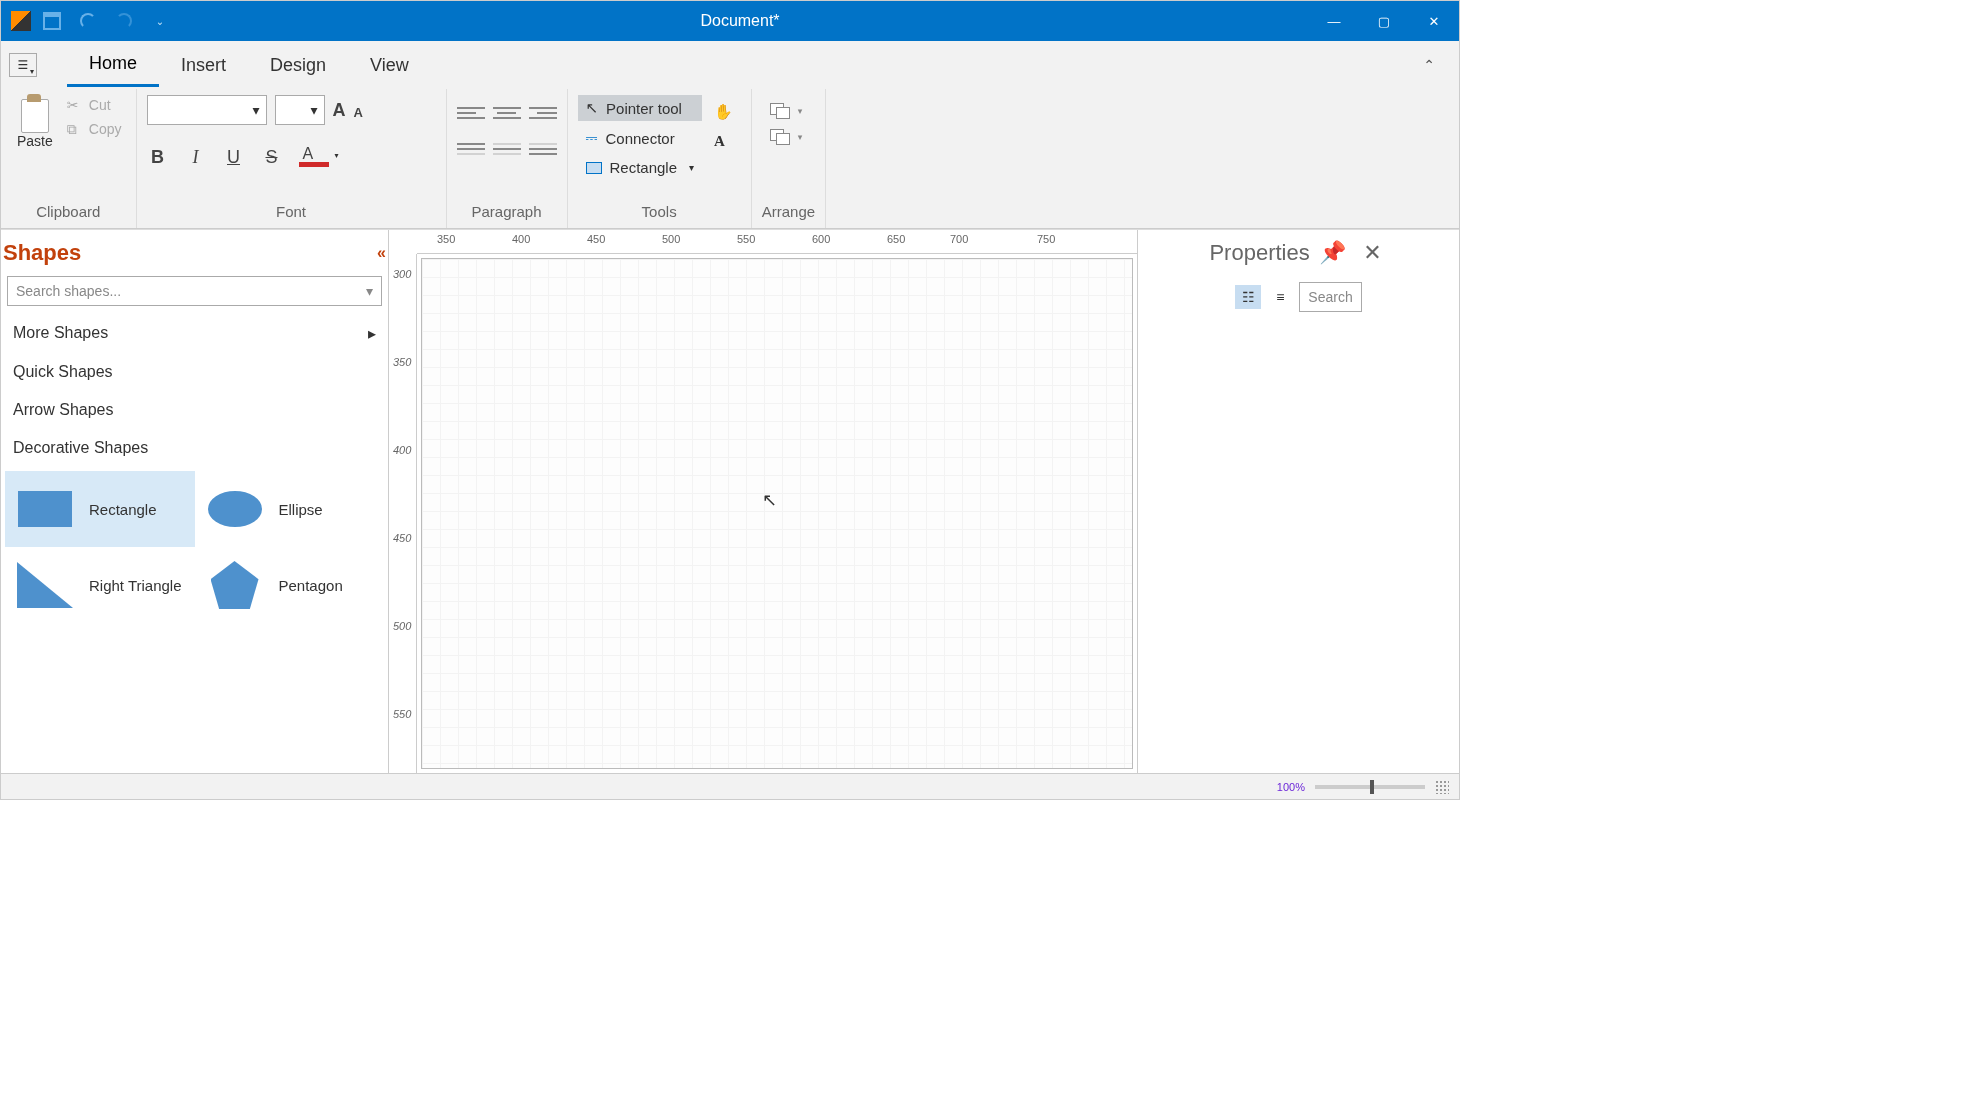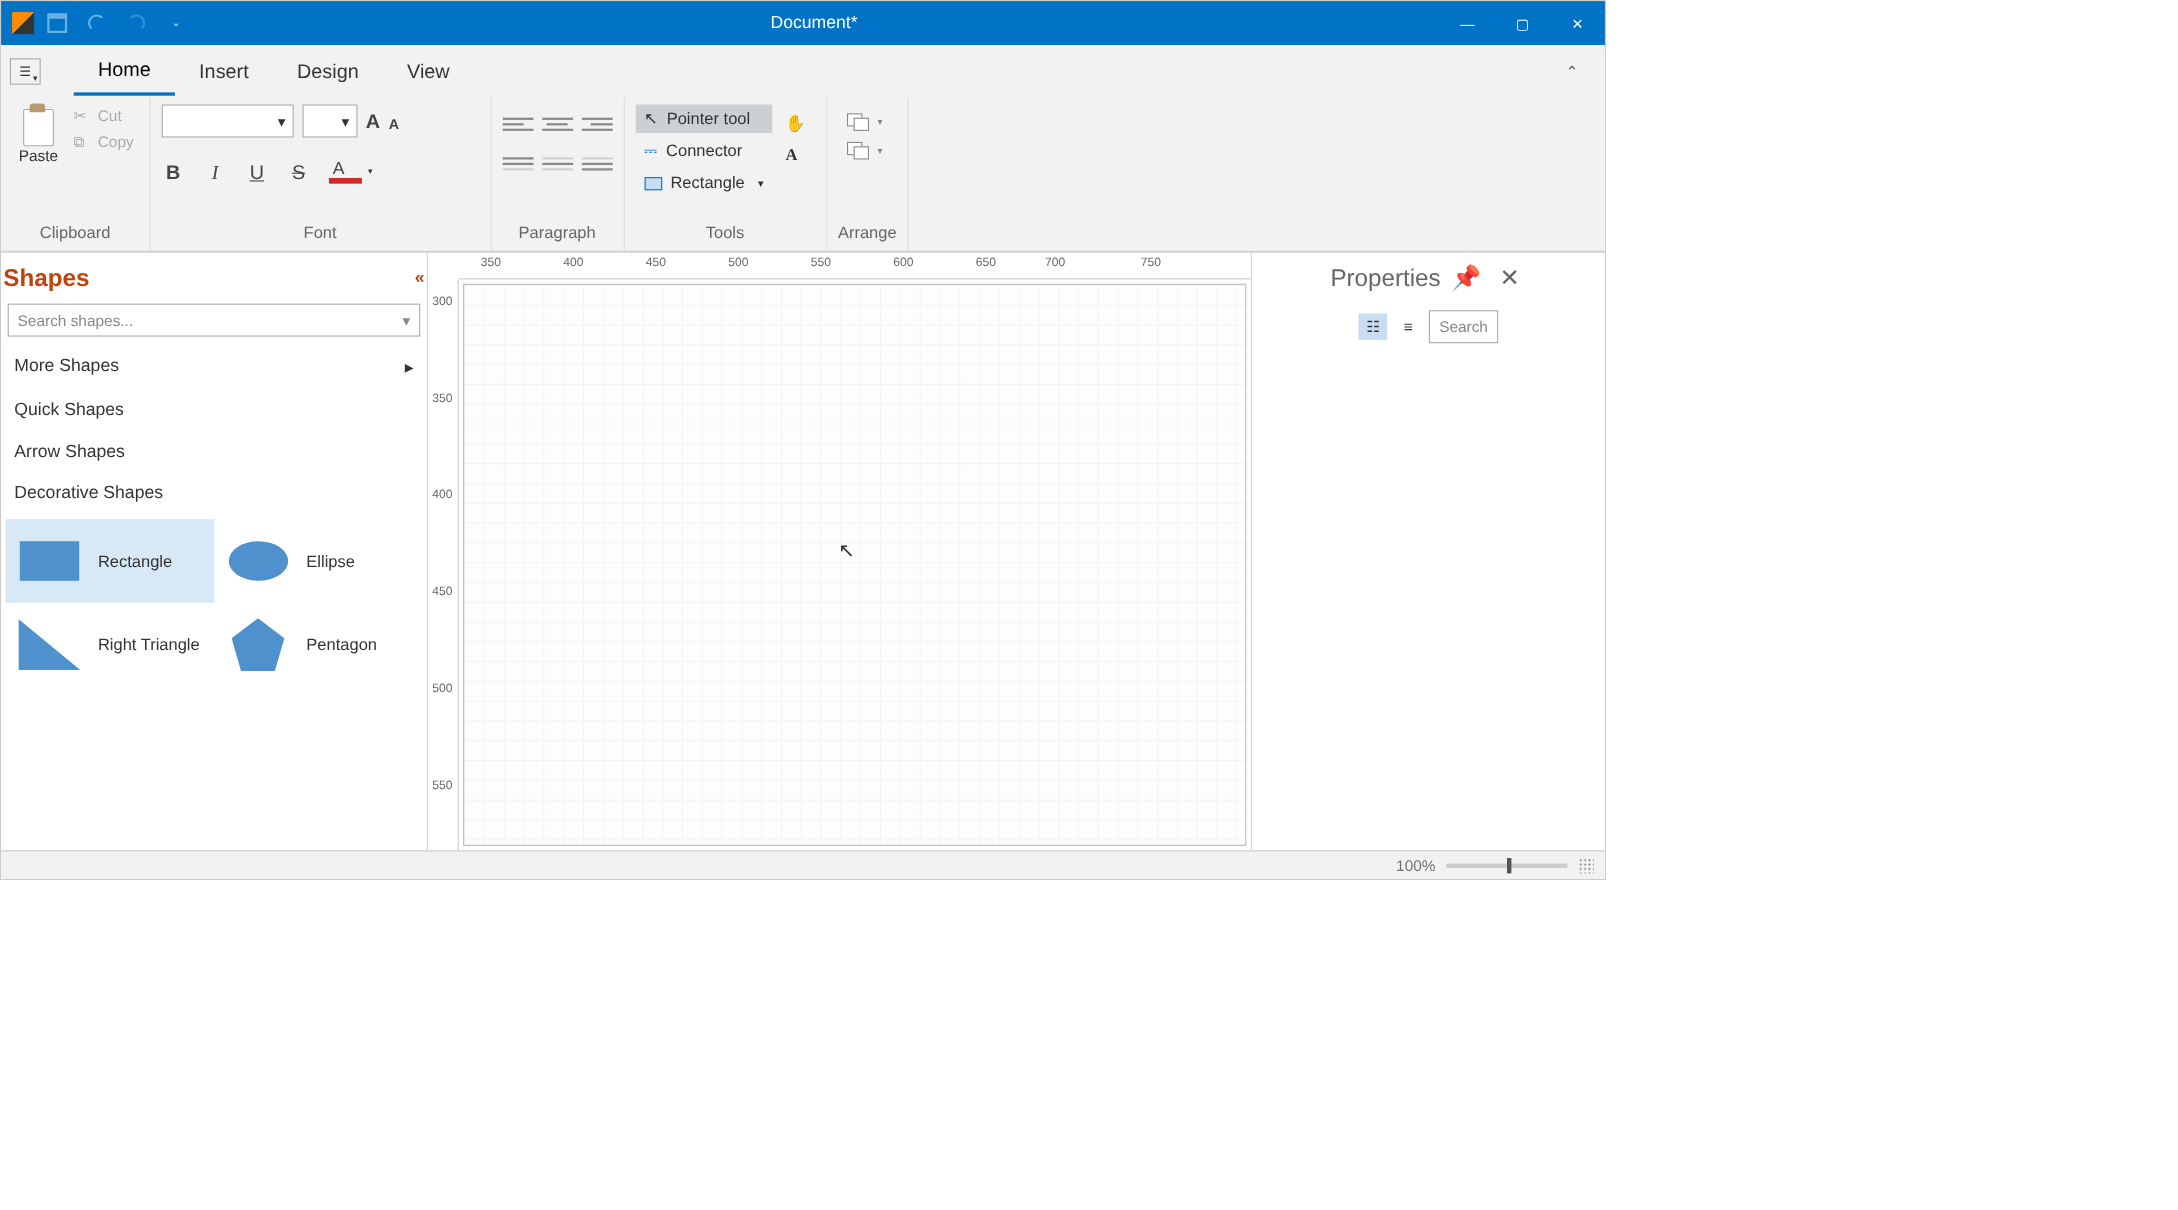--- a/index.html
+++ b/index.html
@@ -82,35 +82,35 @@
 .sp-tri{width:0;height:0;border-left:30px solid transparent;border-right:30px solid transparent;border-bottom:48px solid #4e91cd;}
 .sp-rtri{width:0;height:0;border-bottom:46px solid #4e91cd;border-right:56px solid transparent;}
 .sp-pent{width:48px;height:48px;background:#4e91cd;clip-path:polygon(50% 0,100% 38%,82% 100%,18% 100%,0 38%);}
 .sp-hex{width:52px;height:46px;background:#4e91cd;clip-path:polygon(25% 0,75% 0,100% 50%,75% 100%,25% 100%,0 50%);}
 
 .canvas-wrap{flex:1;display:flex;flex-direction:column;background:#fff;position:relative;}
 .hruler{height:24px;border-bottom:1px solid #ccc;position:relative;font-size:11px;color:#666;margin-left:28px;}
 .hruler span{position:absolute;top:3px;}
 .body-row{flex:1;display:flex;}
 .vruler{width:28px;border-right:1px solid #ccc;position:relative;font-size:11px;color:#666;}
-.vruler span{position:absolute;left:4px;transform:translateY(-50%);}
+.vruler span{position:absolute;left:4px;transform:translateY(-50%);font-style:italic;}
 .canvas{flex:1;background:#fdfdfd;background-image:linear-gradient(#f3f3f3 1px,transparent 1px),linear-gradient(90deg,#f3f3f3 1px,transparent 1px);background-size:18px 18px;border:1px solid #bbb;margin:4px;position:relative;}
 .cursor{position:absolute;left:340px;top:230px;font-size:18px;color:#333;}
 
 .props-panel{width:322px;background:#fff;border-left:1px solid #ccc;display:flex;flex-direction:column;align-items:center;}
 .props-header{height:46px;display:flex;align-items:center;padding:0 14px;font-size:22px;color:#666;}
 .props-header .pin{margin-left:auto;cursor:pointer;padding:0 10px;}
 .props-header .close{cursor:pointer;padding:0 6px;}
 .props-toolbar{display:flex;align-items:center;gap:6px;padding:6px 10px;}
 .view-btn{width:26px;height:24px;display:flex;align-items:center;justify-content:center;cursor:pointer;}
 .view-btn.active{background:#c7ddf1;}
 .props-search{flex:1;height:30px;border:1px solid #aaa;padding:0 8px;color:#888;display:flex;align-items:center;}
 
 
-.statusbar{height:26px;background:#f2f2f2;border-top:1px solid #ccc;display:flex;align-items:center;justify-content:flex-end;padding:0 10px;gap:10px;font-size:14px;color:#737373;}
+.statusbar{height:26px;background:#f2f2f2;border-top:1px solid #ccc;display:flex;align-items:center;justify-content:flex-end;padding:0 10px;gap:10px;font-size:11px;color:#6d28d9;}
 .zoom-slider{width:110px;height:4px;background:#ccc;position:relative;}
 .zoom-slider::before{content:"";position:absolute;left:55px;top:-5px;width:4px;height:14px;background:#555;}
 .resize-grip{width:14px;height:14px;background:radial-gradient(#999 1px,transparent 1px);background-size:4px 4px;}
 </style>
 </head>
 <body>
 
 <div class="app">
 
   <div class="titlebar">

